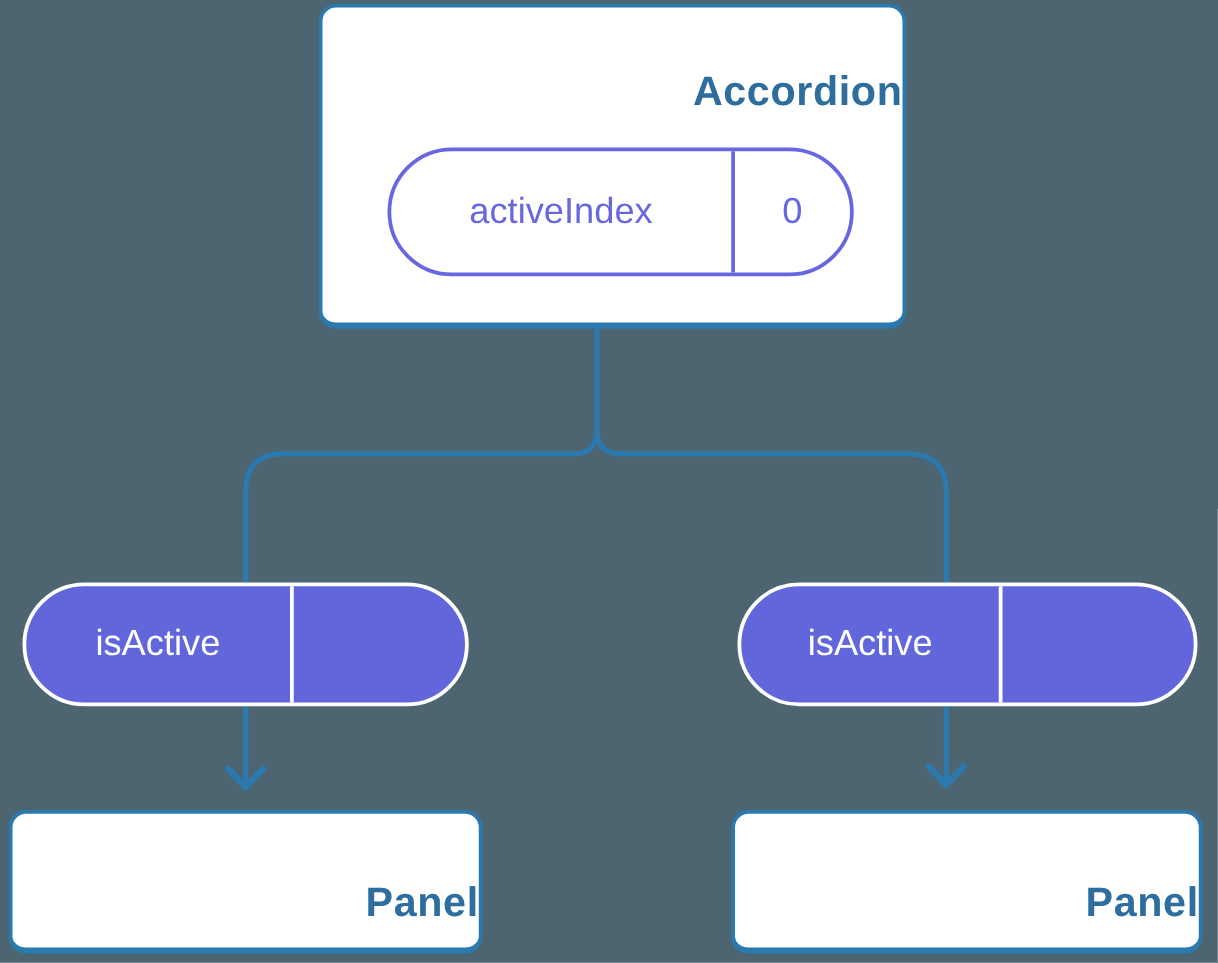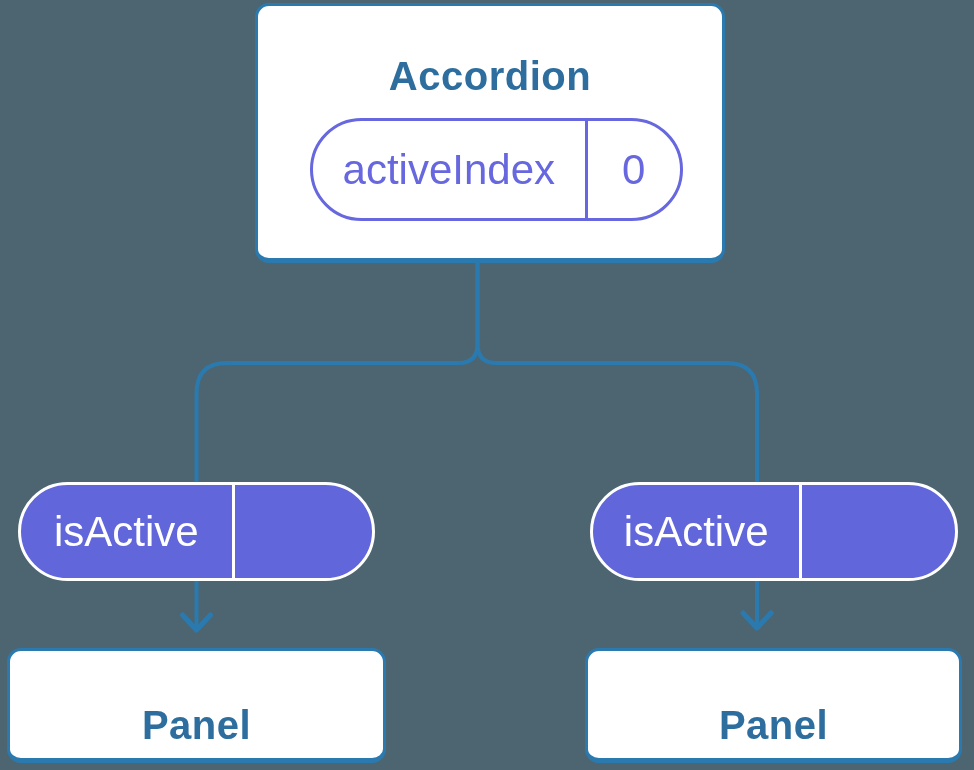--- a/index.html
+++ b/index.html
@@ -27,59 +27,58 @@
     border-radius:14px;
     box-sizing:border-box;
     z-index:1;
   }
   #accordion-card{left:255px;top:3px;width:470px;height:260px;}
   #panel-left{left:7px;top:648px;width:379px;height:115px;}
   #panel-right{left:585px;top:648px;width:377px;height:115px;}
 
   .card-title{
     position:absolute;left:0;right:0;
-    text-align:center;
+    text-align:right;
     color:var(--text-blue,#2D6E9E);
-    font-size:40px;font-weight:600;
+    font-size:33px;font-weight:600;
     letter-spacing:0.5px;
   }
   #accordion-card .card-title{top:48px;}
   .panel-title{top:52px;}
 
   
   .pill{
     position:absolute;
     display:flex;
     box-sizing:border-box;
     z-index:2;
     align-items:stretch;
   }
   .pill .seg{
     display:flex;align-items:center;justify-content:center;
-    font-size:42px;
+    font-size:29px;
   }
   
   #state-pill{
     left:52px;top:112px;width:373px;height:103px;
     border:3px solid var(--accent-purple,#6767DF);
     border-radius:52px;
     background:#fff;
     color:var(--accent-purple,#6767DF);
   }
   #state-pill .seg-label{flex:0 0 74%;border-right:3px solid var(--accent-purple,#6767DF);}
   #state-pill .seg-value{flex:1;}
 
   
   .prop-pill{
     height:99px;
     border:3px solid #fff;
     border-radius:50px;
     background:var(--purple-fill,#6166DB);
     color:var(--pill-text,#fff);
-    margin-top:16px;
   }
   #prop-pill-left{left:18px;top:466px;width:357px;}
   #prop-pill-left .seg-label{flex:0 0 60%;border-right:3px solid #fff;}
   #prop-pill-left .seg-value{flex:1;}
   #prop-pill-right{left:590px;top:466px;width:368px;}
   #prop-pill-right .seg-label{flex:0 0 57%;border-right:3px solid #fff;}
   #prop-pill-right .seg-value{flex:1;}
 </style>
 </head>
 <body>

